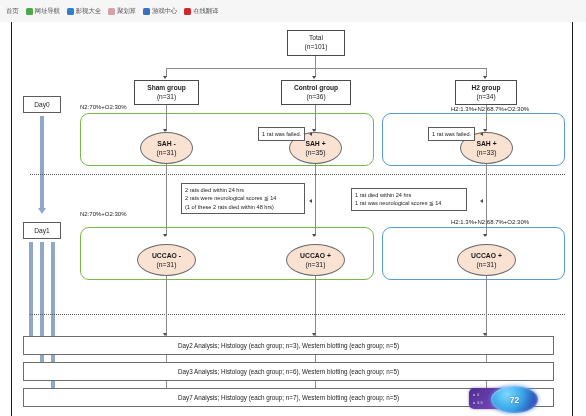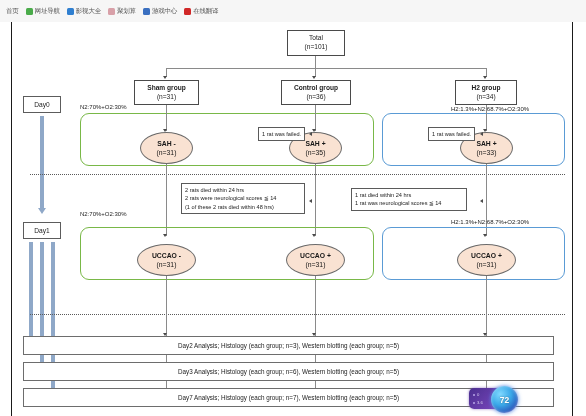--- a/index.html
+++ b/index.html
@@ -110,21 +110,21 @@
     position:absolute;left:0;top:2px;width:40px;height:21px;border-radius:5px;
     background:linear-gradient(135deg,#4b2f8f 0%,#6a3fae 55%,#8a4fc6 100%);
     box-shadow:0 0 3px rgba(90,50,160,.6);
   }
   .fw-row{
     position:absolute;left:4px;display:flex;align-items:center;gap:2px;
     font-size:4.2px;color:#d9cff2;white-space:nowrap;
   }
   .fw-dot{width:2px;height:2px;border-radius:50%;background:#b9a6e8;display:inline-block;}
   #fw-orb{
-    position:absolute;left:22px;top:0px;width:27px;height:27px;border-radius:50%;
+    position:absolute;left:22px;top:0px;width:47px;height:27px;border-radius:50%;
     background:radial-gradient(circle at 34% 30%, #7fd8ff 0%, #3aa8e8 42%, #2b5fc0 72%, #6b35b5 100%);
     box-shadow:0 0 4px rgba(70,140,230,.85), inset 0 0 3px rgba(255,255,255,.55);
     display:flex;align-items:center;justify-content:center;
     font-size:8.5px;font-weight:bold;color:#ffffff;
     text-shadow:0 0 2px rgba(0,0,0,.45);
   }
   #fw-glow{
     position:absolute;left:18px;top:-2px;width:35px;height:31px;border-radius:50%;
     background:radial-gradient(circle, rgba(190,120,230,.40) 0%, rgba(190,120,230,0) 70%);
   }

